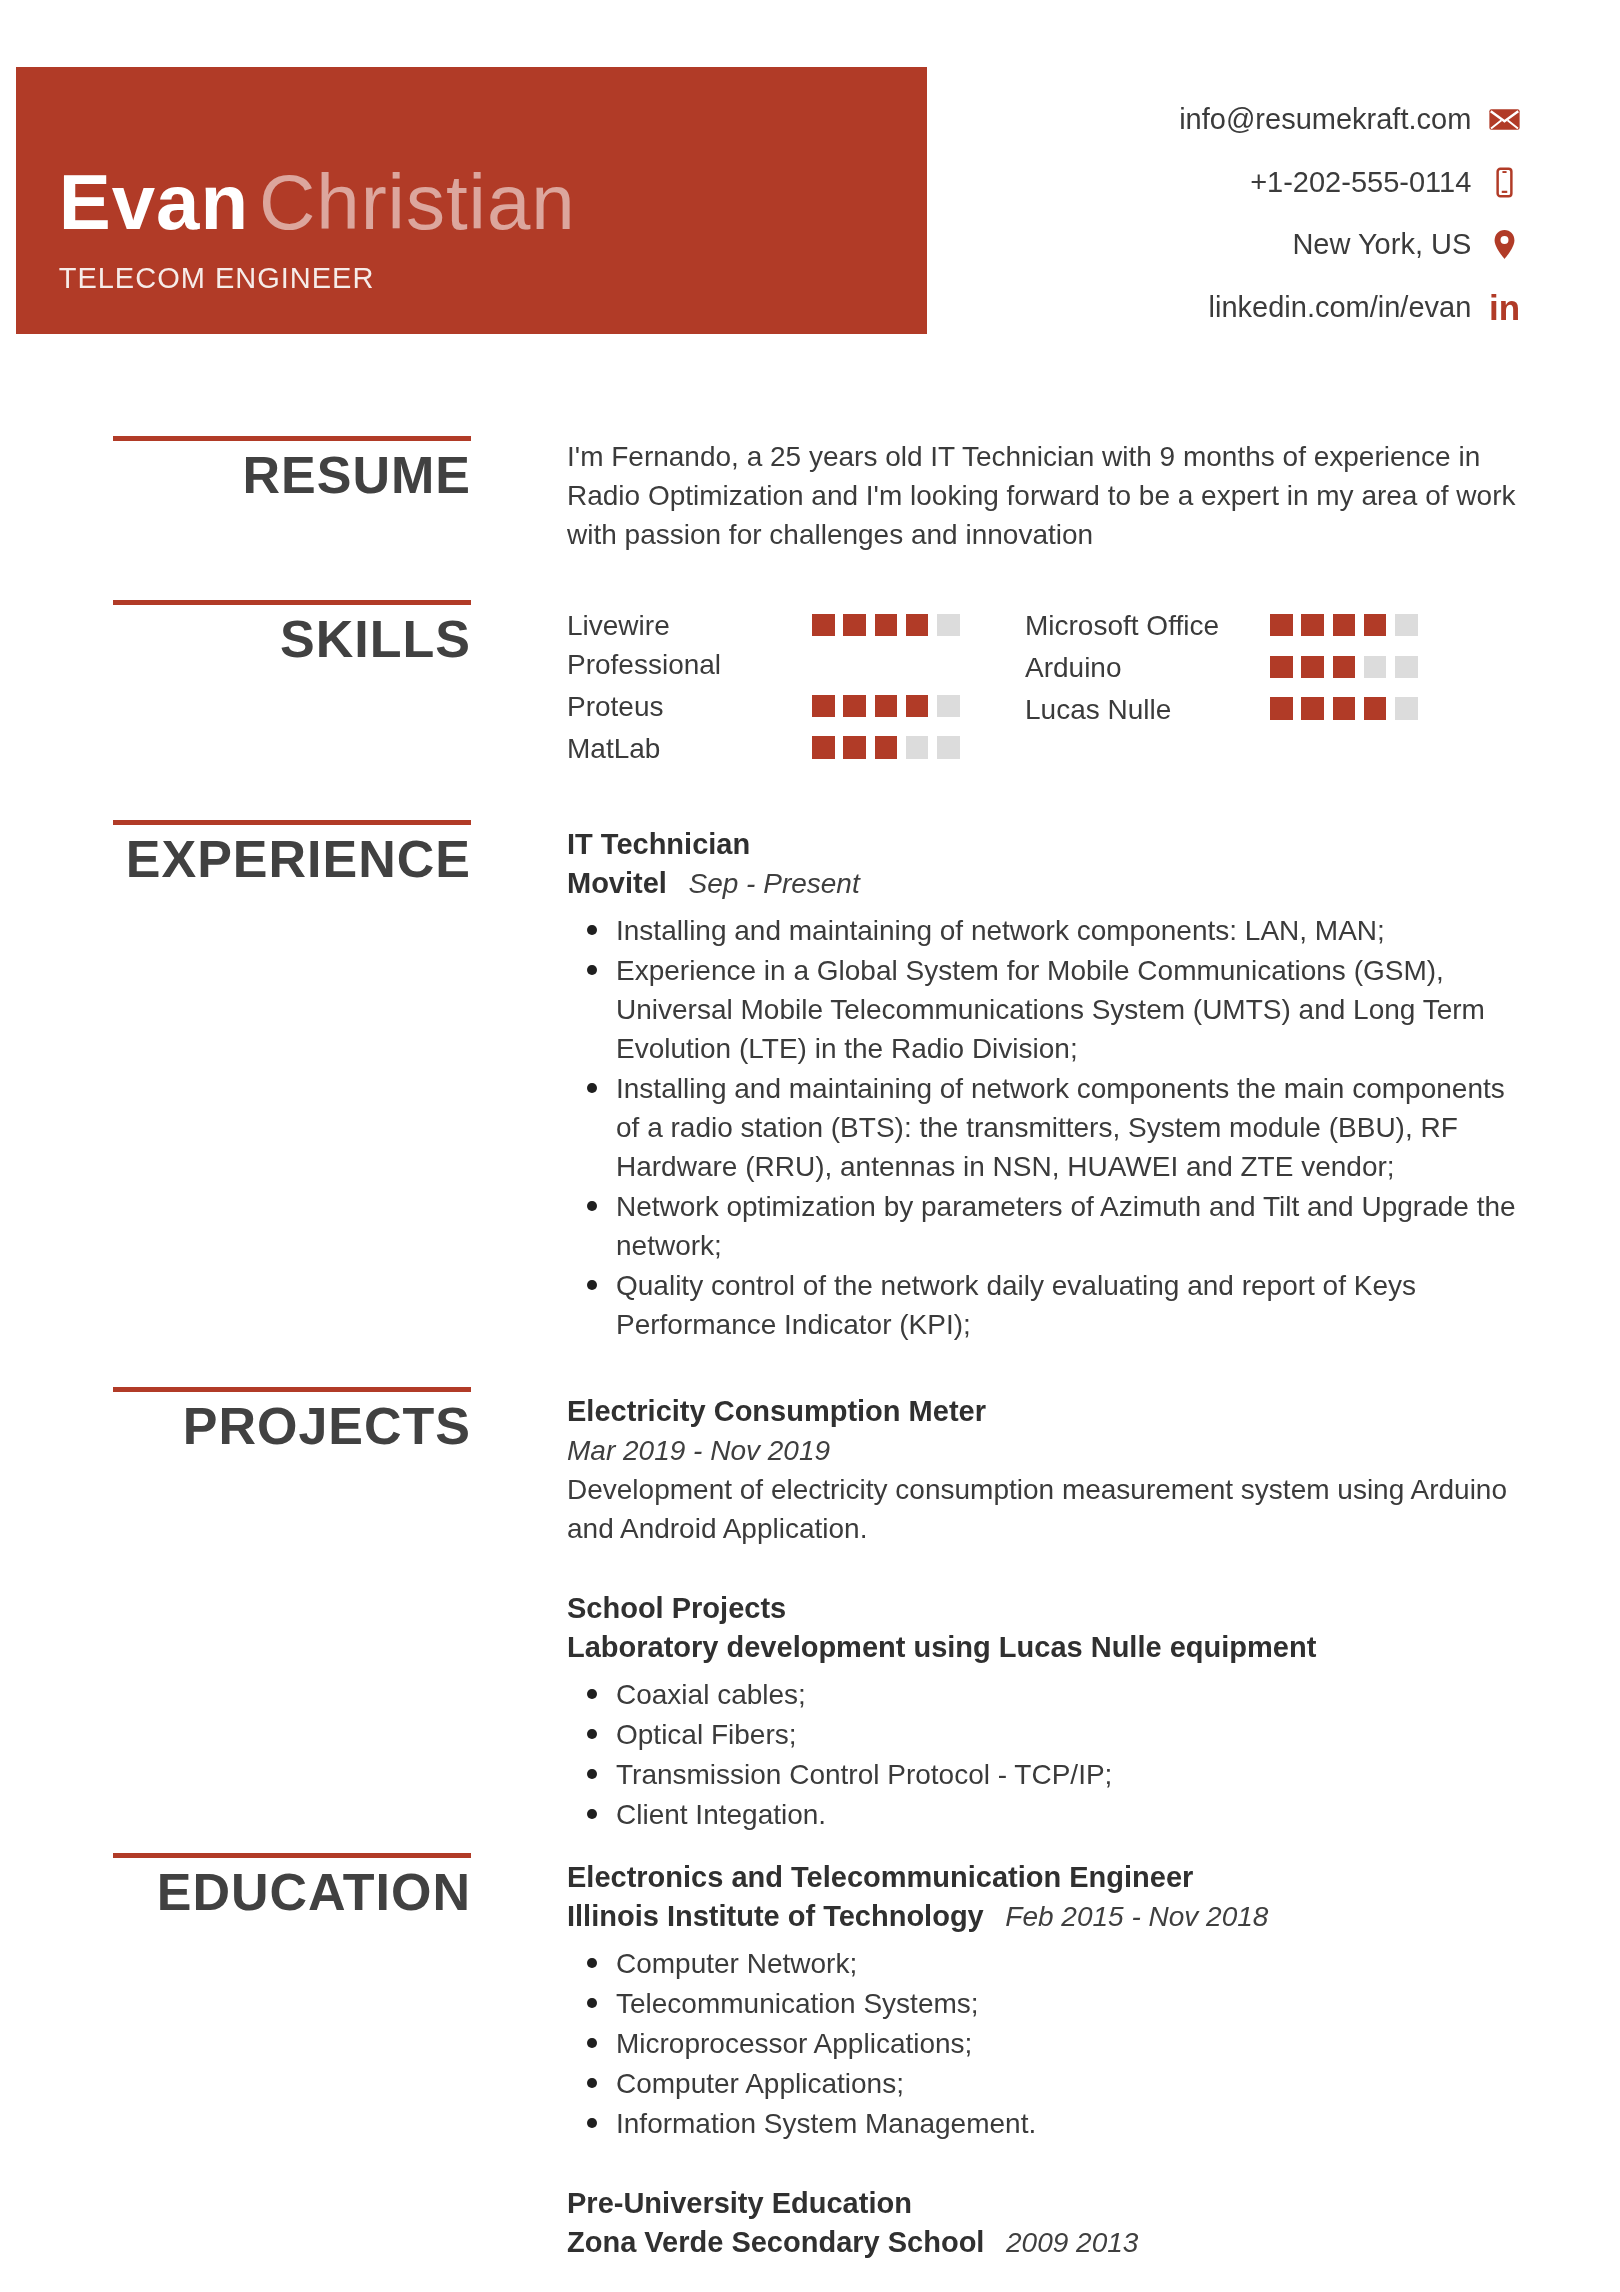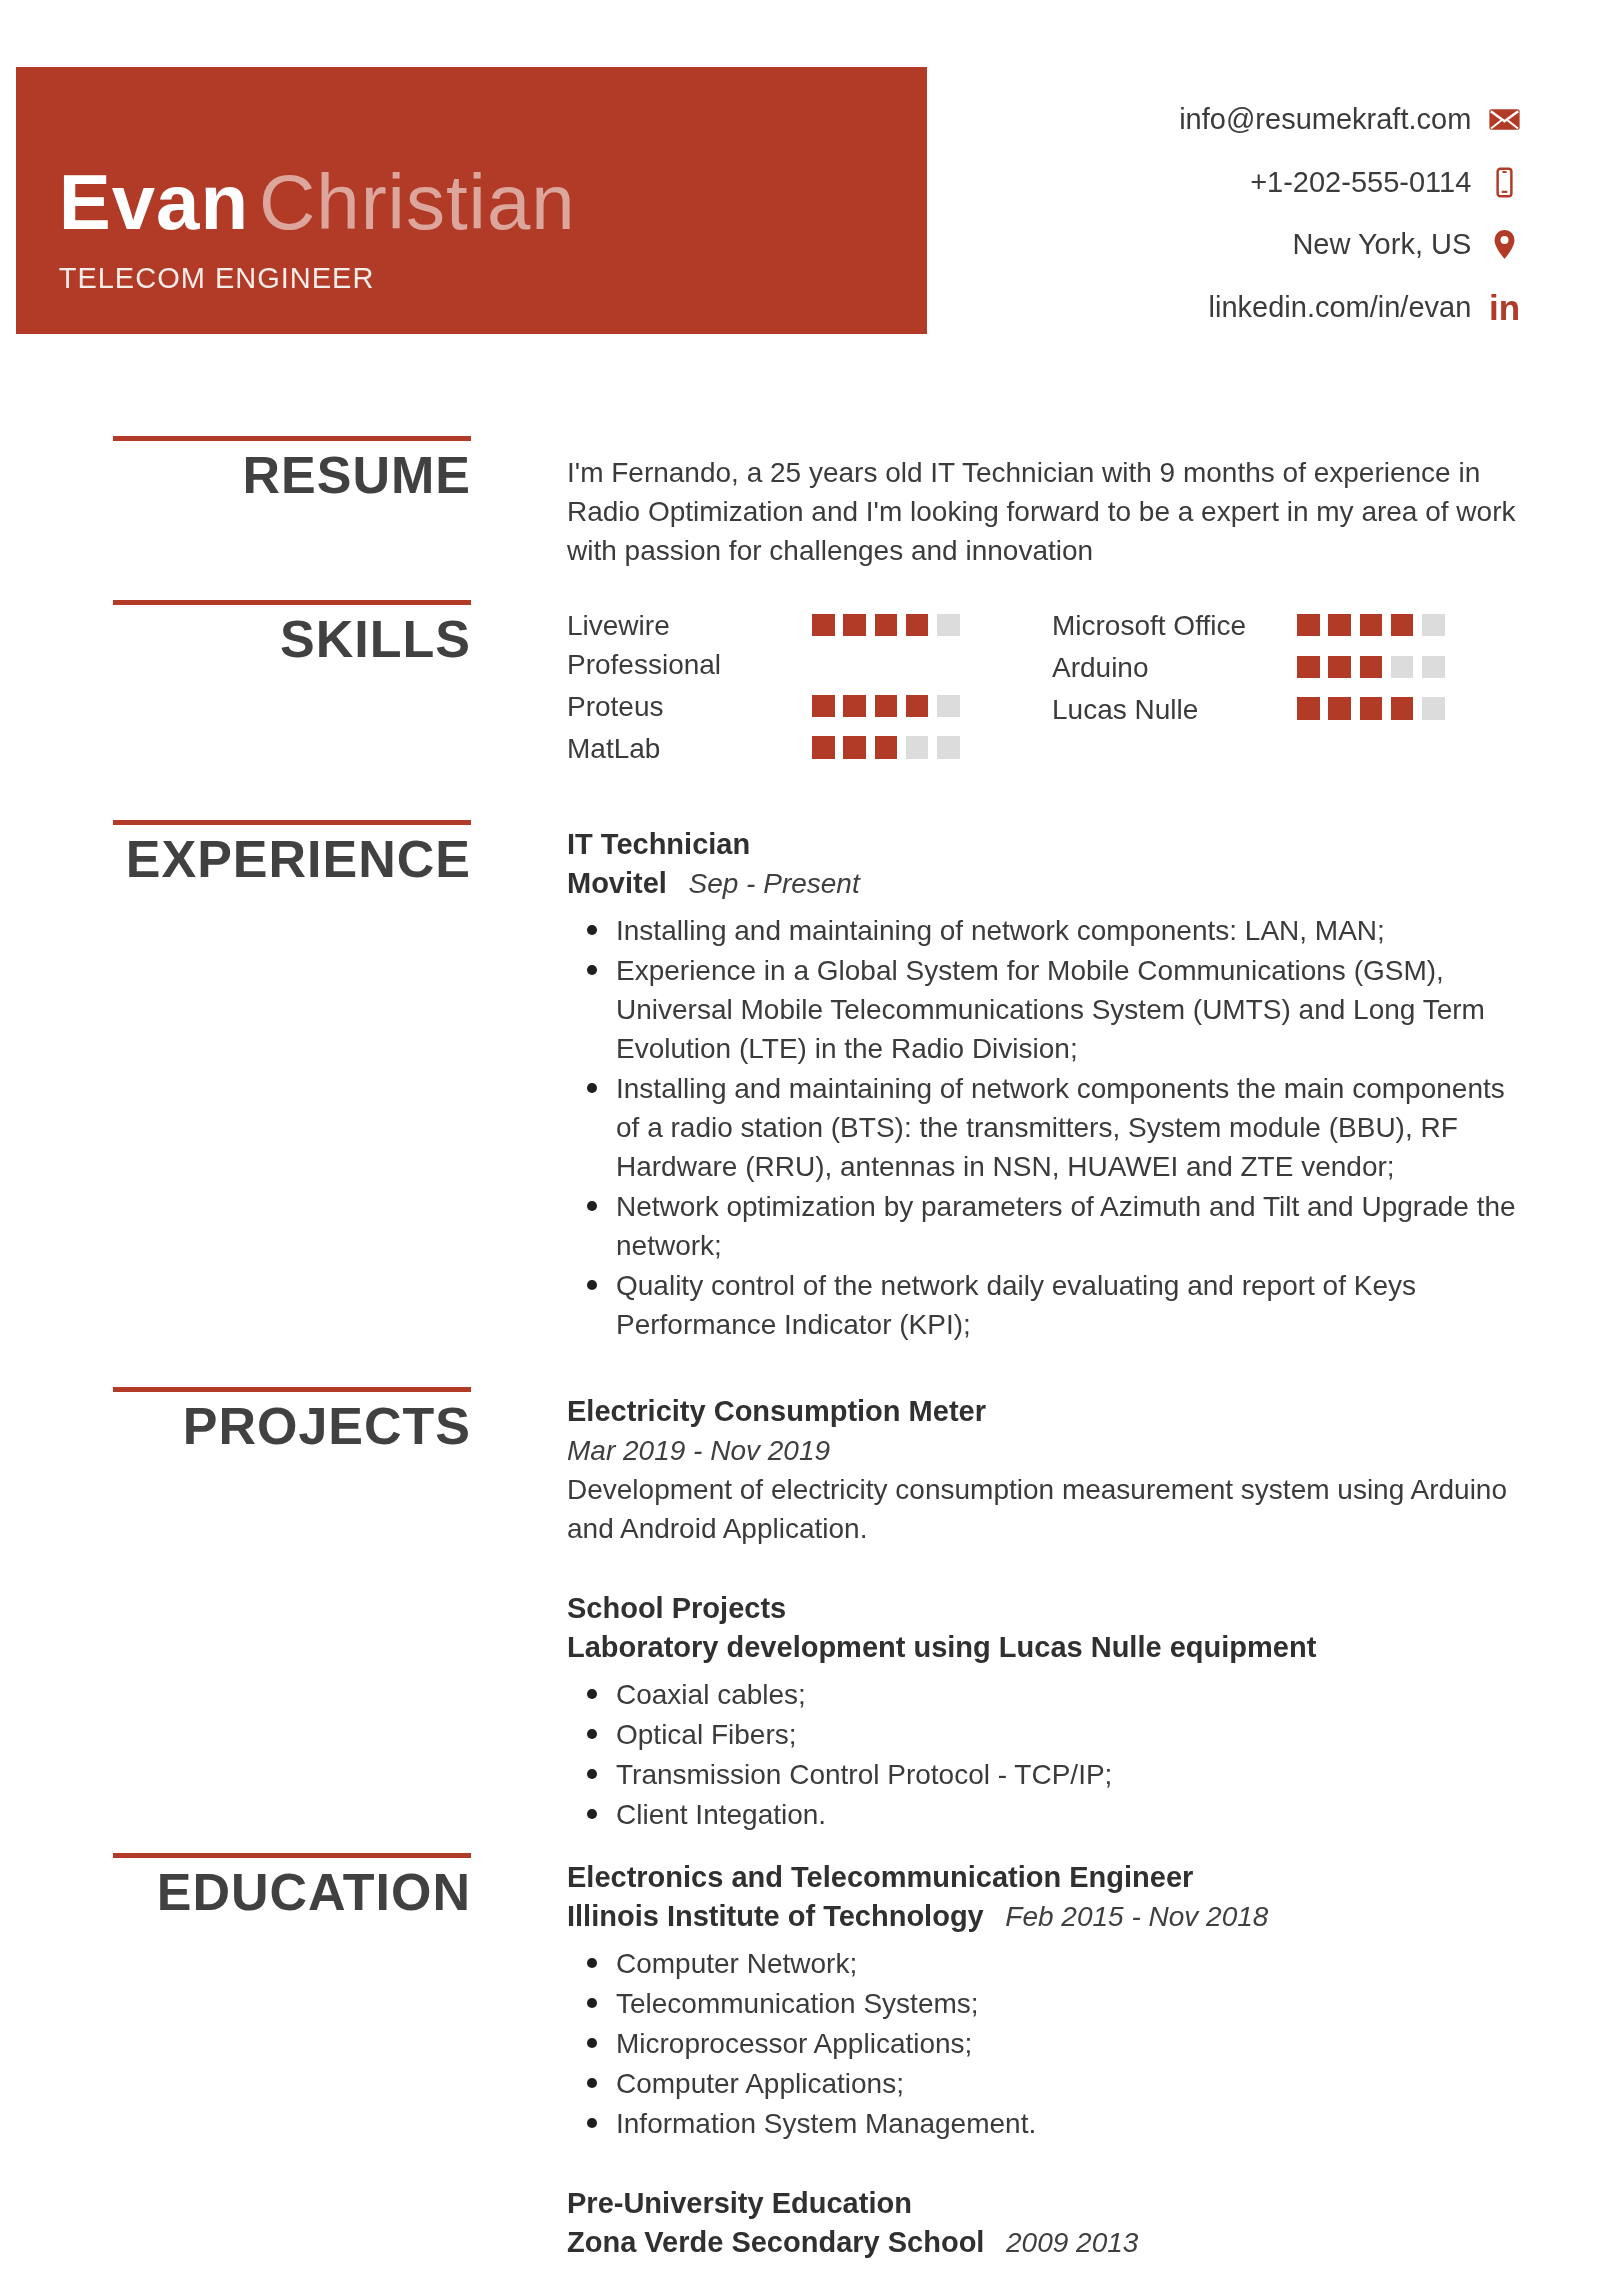--- a/index.html
+++ b/index.html
@@ -31,21 +31,21 @@
   .contact-row .cicon{width:35px; height:35px; flex:none; display:flex; align-items:center; justify-content:center;}
   .cicon svg{width:33px; height:33px; display:block;}
   .in-glyph{font-weight:700; font-size:35px; color:var(--accent); line-height:35px;}
   
   .sec{position:absolute; left:0; width:1620px;}
   .sec-label{position:absolute; left:113px; width:358px;}
   .rule{height:4.9px; background:var(--accent);}
   .sec-title{margin-top:11.8px; text-align:right; font-size:52px; line-height:45px; font-weight:700; letter-spacing:1px; color:var(--title);}
   .sec-content{position:absolute; left:567px; width:963px;}
   
-  .skills-grid{display:grid; grid-template-columns:431px 431px; column-gap:54px;}
+  .skills-grid{display:grid; grid-template-columns:431px 431px; column-gap:54px;gap:27px;}
   .skill{display:flex; margin-bottom:2.9px;}
   .skill-name{width:245px; flex:none;}
   .rating{display:flex; gap:8.8px; margin-top:7.8px; height:22.5px;}
   .rating .sq{width:22.5px; height:22.5px; background:var(--sq-off); flex:none;}
   .rating .sq.on{background:var(--accent);}
   
   h3{font-size:29px; line-height:39px; font-weight:700; color:var(--ink-strong);}
   .subline{display:flex; align-items:baseline; gap:21.6px;}
   .dates{font-style:italic; color:#3f3f3f;}
   ul.bullets{list-style:none; padding-left:49px; margin-top:7.8px;}
@@ -99,21 +99,21 @@
         <span class="in-glyph">in</span>
       </span>
   </div>
 </div>
 
 <div class="sec" style="top:436px">
   <div class="sec-label">
     <div class="rule"></div>
     <div class="sec-title">RESUME</div>
   </div>
-  <div class="sec-content" style="top:17px">
+  <div class="sec-content" style="top:1px">
     <p>I'm Fernando, a 25 years old IT Technician with 9 months of experience in Radio Optimization and I'm looking forward to be a expert in my area of work with passion for challenges and innovation</p>
   </div>
 </div>
 
 <div class="sec" style="top:600px">
   <div class="sec-label">
     <div class="rule"></div>
     <div class="sec-title">SKILLS</div>
   </div>
   <div class="sec-content" style="top:5.9px">

